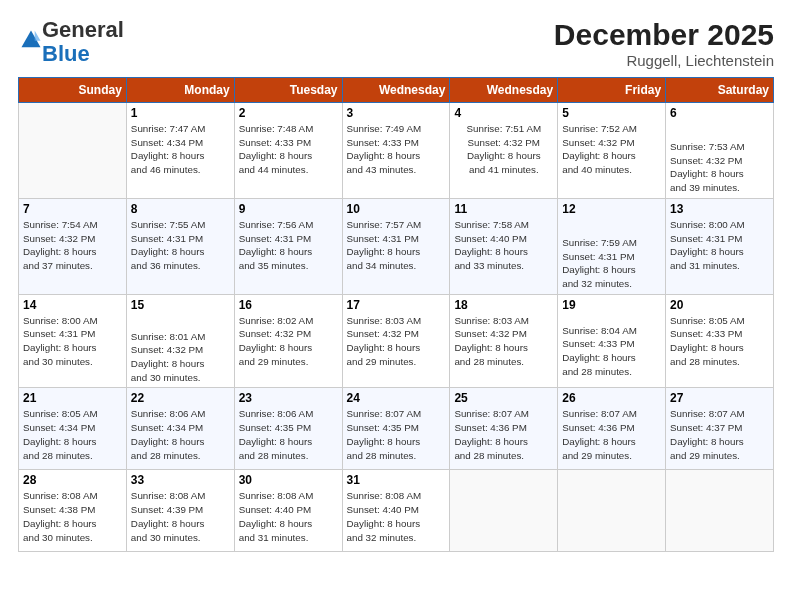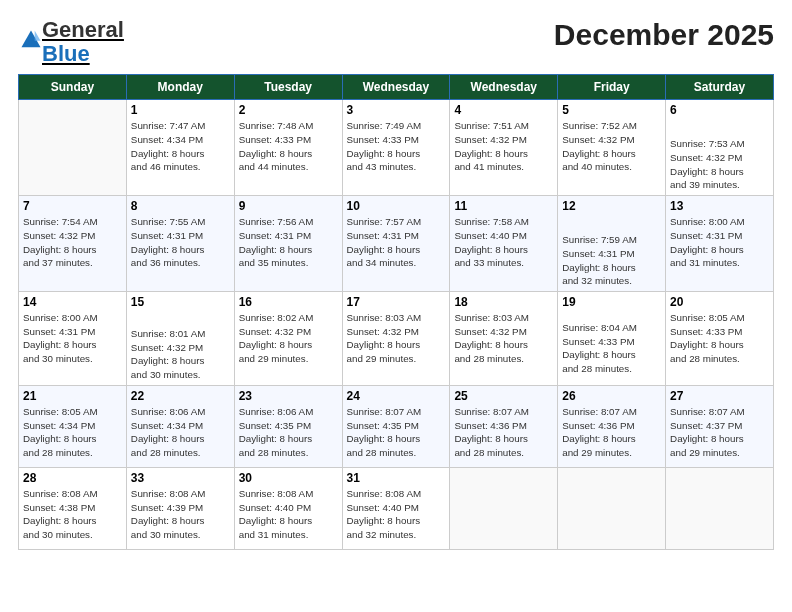--- a/index.html
+++ b/index.html
@@ -18,21 +18,20 @@
     }
     .header {
       display: flex;
       justify-content: space-between;
       align-items: flex-start;
       margin-bottom: 8px;
     }
     .logo {
       display: flex;
       align-items: center;
-      text-decoration: underline;
     }
     .logo-text {
       font-size: 22px;
       font-weight: bold;
       line-height: 1.1;
     }
     .logo-general { color: #333; }
     .logo-blue { color: #1a6fba; }
     .logo-icon {
       width: 22px;
@@ -50,26 +49,26 @@
     .location-title {
       font-size: 15px;
       color: #555;
     }
     .calendar {
       width: 100%;
       border-collapse: collapse;
       font-size: 10.5px;
     }
     .calendar thead tr th {
-      background: #14532d;
+      background: #c2410c;
       color: #fff;
       font-weight: bold;
       font-size: 12px;
       padding: 5px 4px;
-      text-align: center;
+      text-align: right;
       border: 1px solid #2a6cb5;
     }
     .calendar tbody tr td {
       border: 1px solid #ccc;
       vertical-align: top;
       padding: 3px 4px;
       min-width: 100px;
       height: 82px;
     }
     .day-num {
@@ -100,20 +99,21 @@
       </div>
       <div>
         <div class="logo-text">
           <span class="logo-general">General</span><br>
           <span class="logo-blue">Blue</span>
         </div>
       </div>
     </div>
     <div class="title-block">
       <div class="month-title">December 2025</div>
+      <div class="location-title">Ruggell, Liechtenstein</div>
     </div>
   </div>
 
   <table class="calendar">
     <thead>
       <tr>
       <th>Sunday</th>
           <th>Monday</th>
           <th>Tuesday</th>
           <th>Wednesday</th>
@@ -141,21 +141,21 @@
           </td>
           <td>
             <div class="day-num">3</div>
             <div class="day-info" style="white-space: pre-line;">Sunrise: 7:49 AM
 Sunset: 4:33 PM
 Daylight: 8 hours
 and 43 minutes.</div>
           </td>
           <td>
             <div class="day-num">4</div>
-            <div class="day-info" style="white-space: pre-line;">Sunrise: 7:51 AM
+            <div class="day-info" style="white-space: pre-line; text-align: center;">Sunrise: 7:51 AM
 Sunset: 4:32 PM
 Daylight: 8 hours
 and 41 minutes.</div>
           </td>
           <td>
             <div class="day-num">5</div>
             <div class="day-info" style="white-space: pre-line;">Sunrise: 7:52 AM
 Sunset: 4:32 PM
 Daylight: 8 hours
 and 40 minutes.</div>

